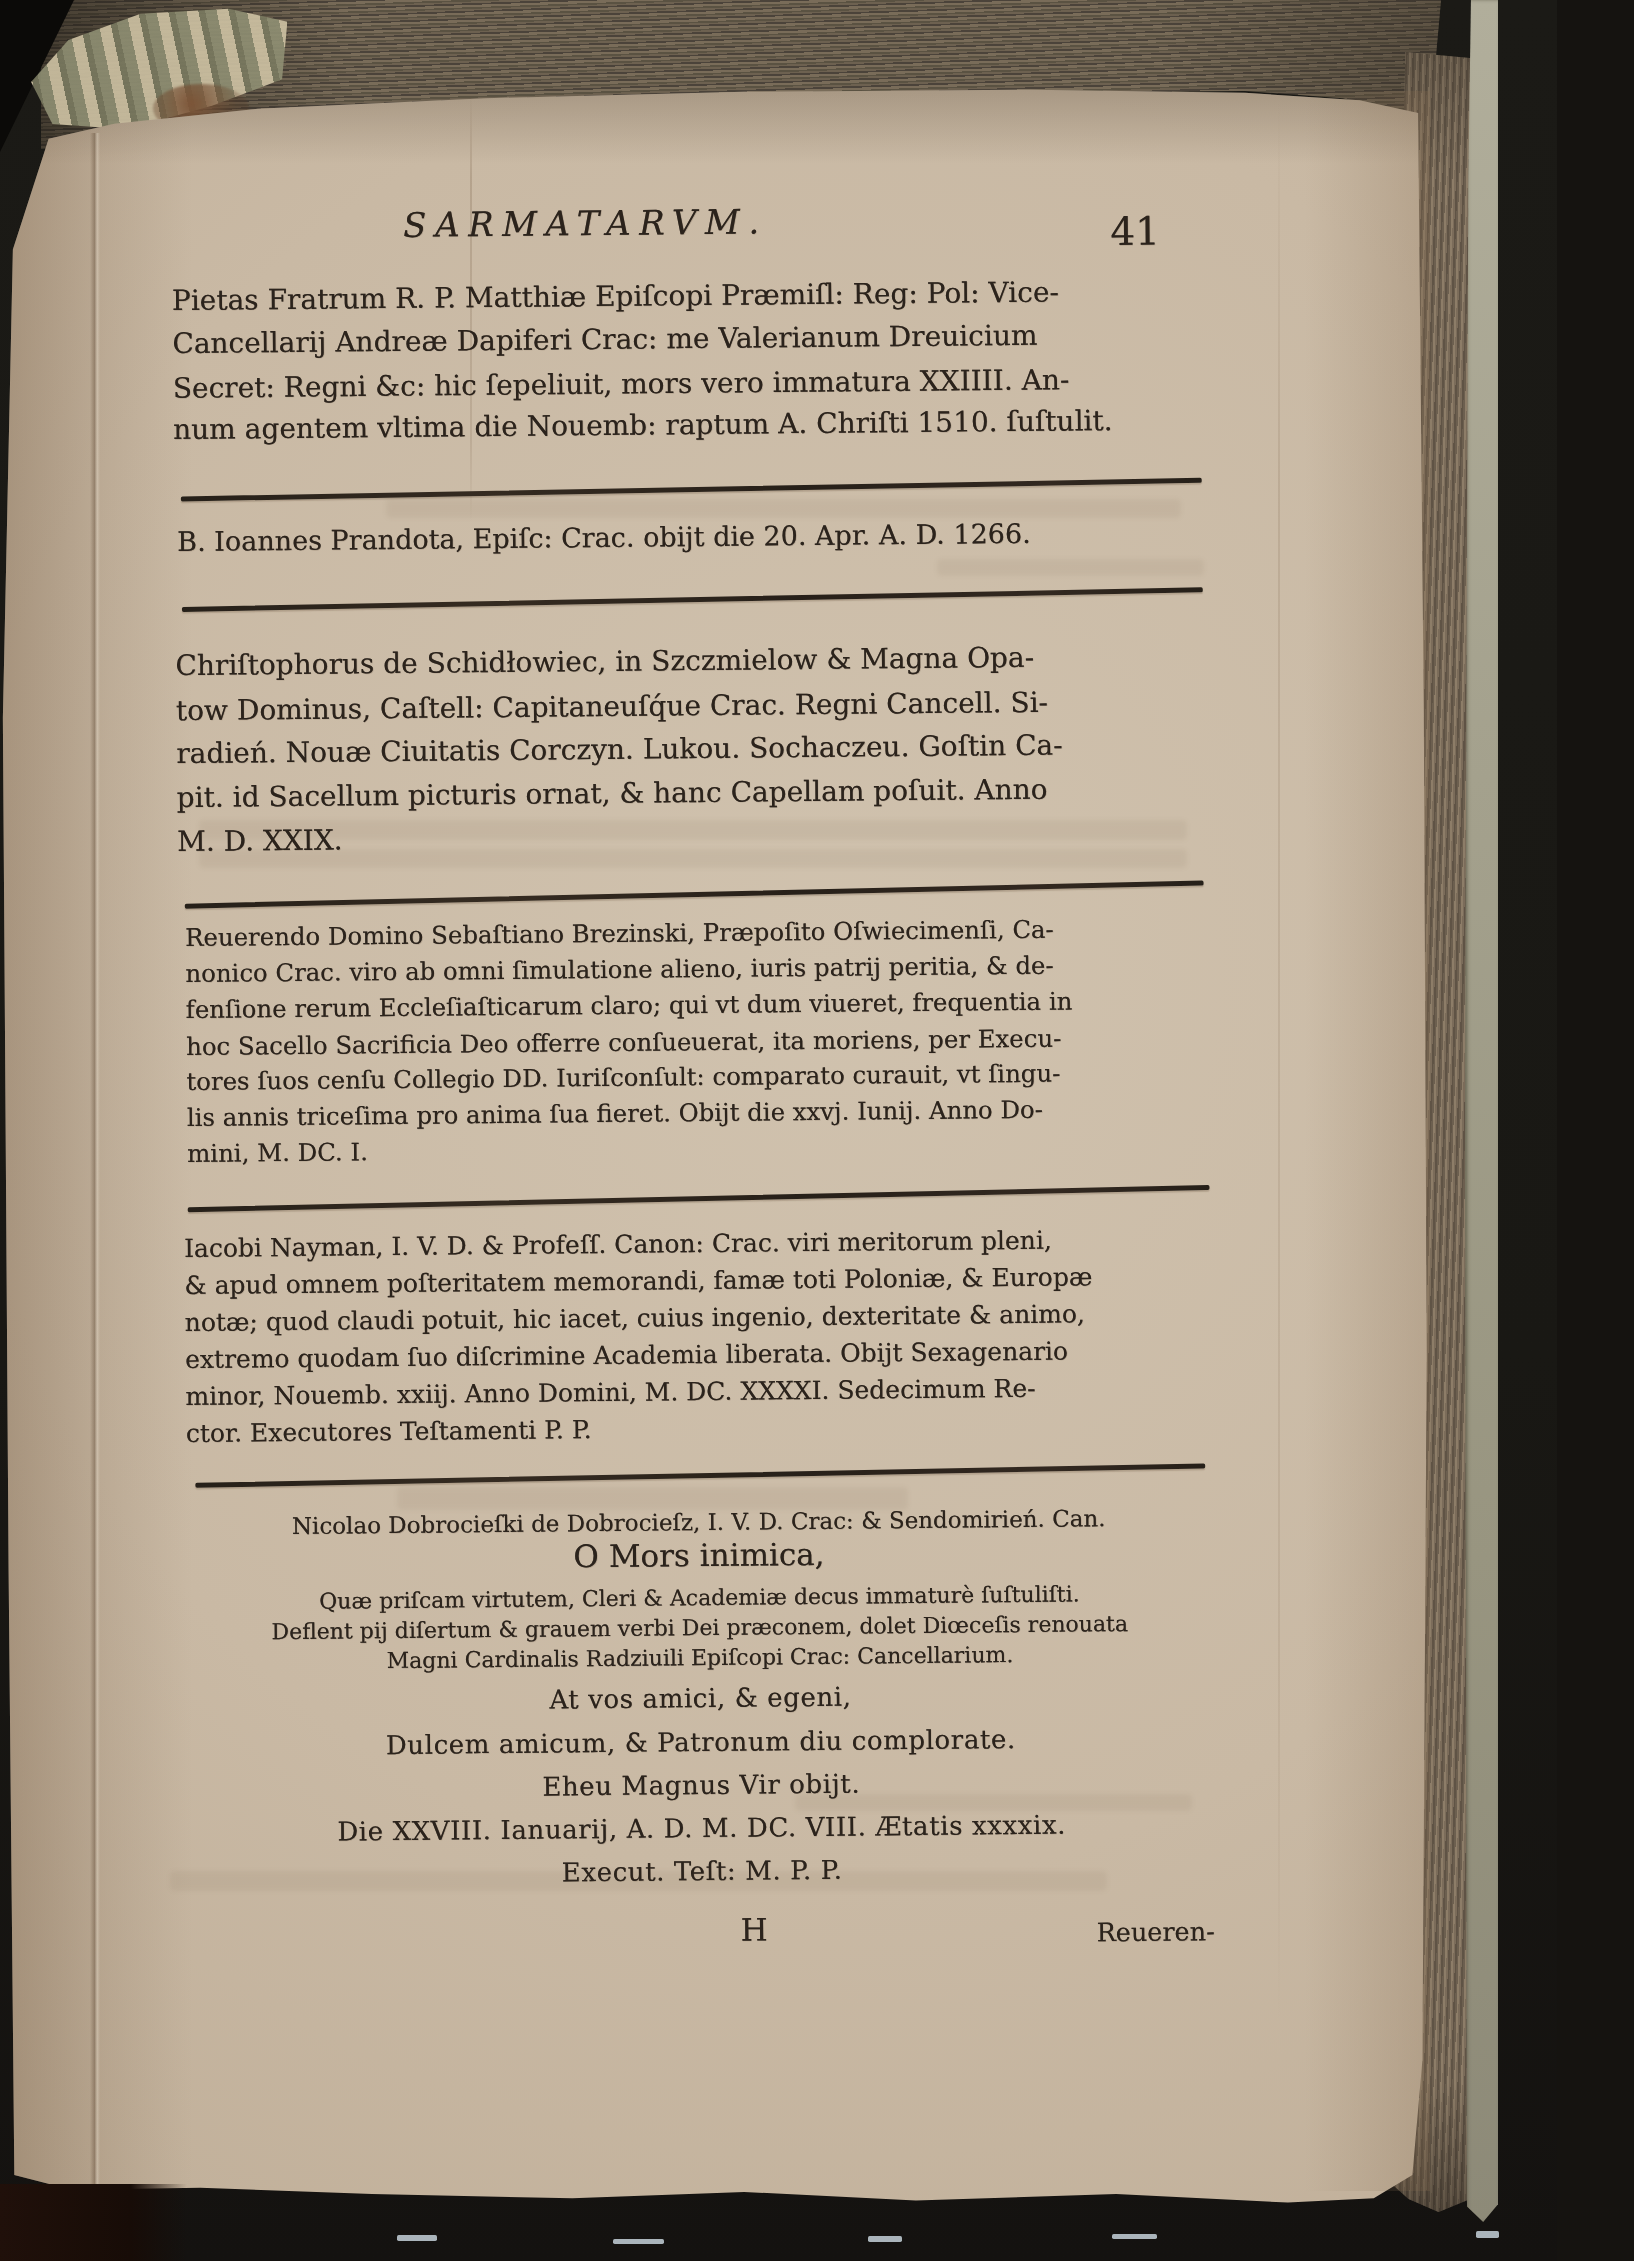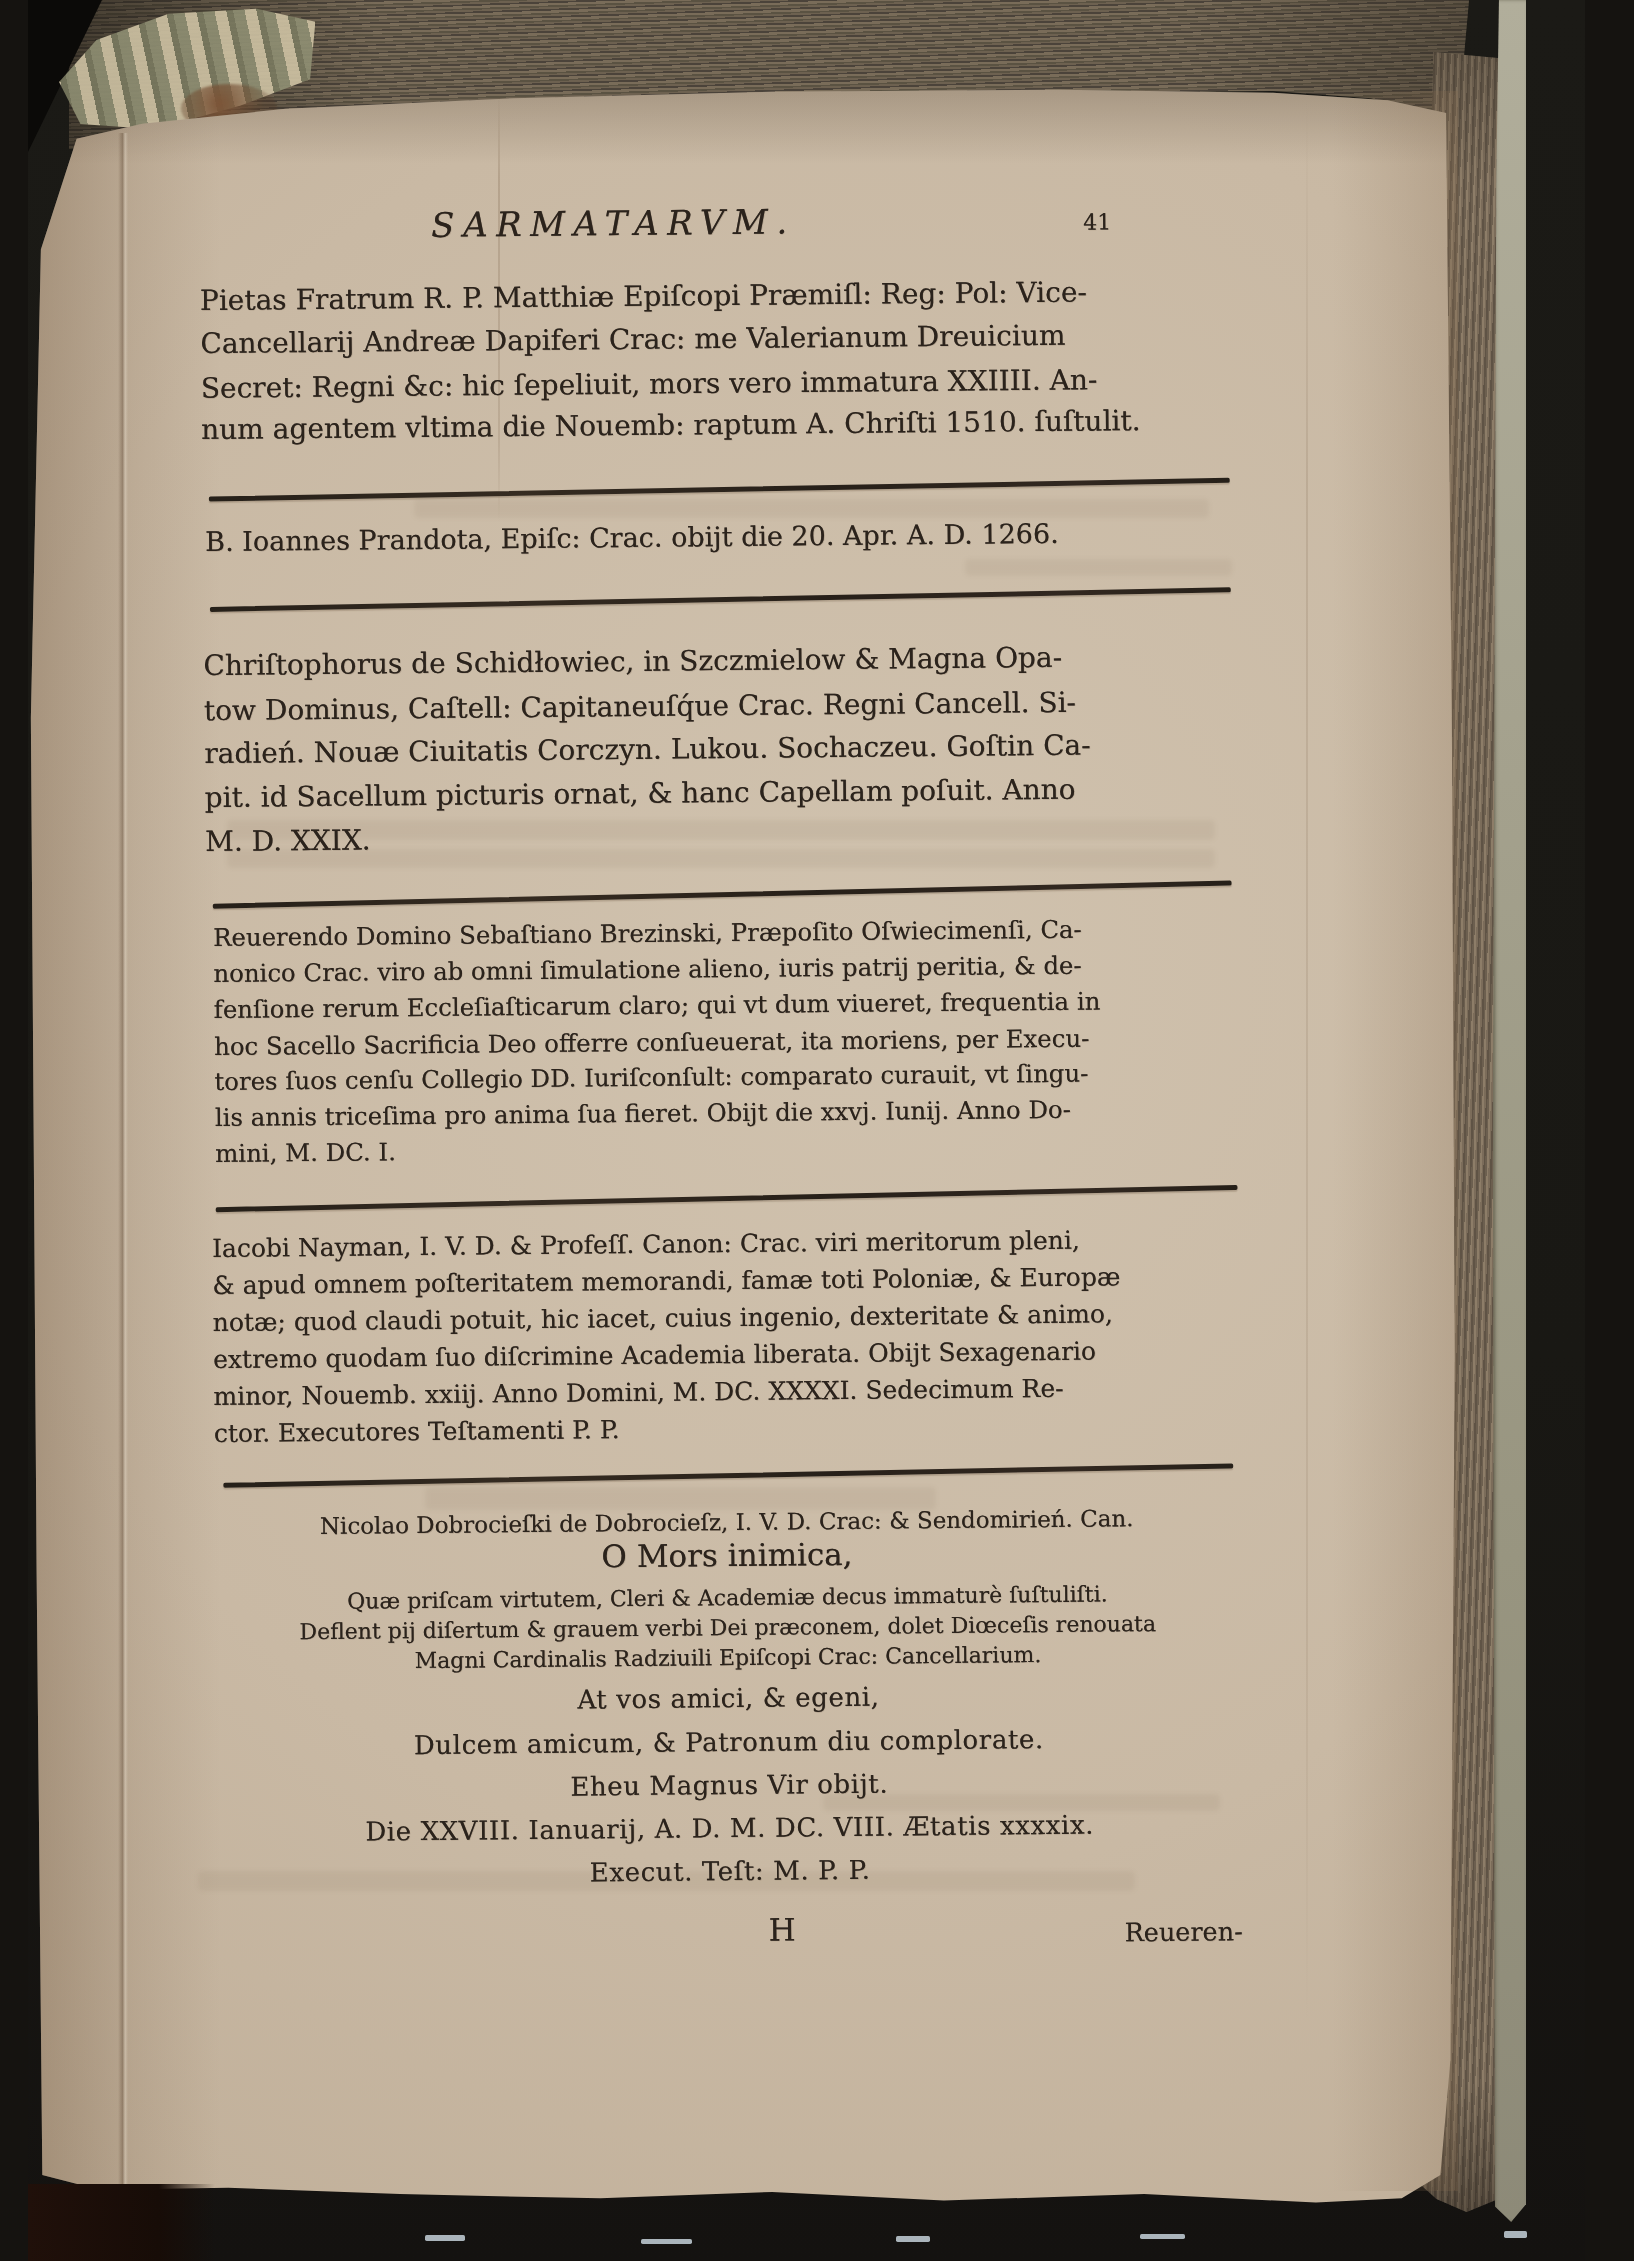--- a/index.html
+++ b/index.html
@@ -1,21 +1,20 @@
 <!DOCTYPE html>
 <html style="font-size:9px"><head>
 <meta charset="utf-8">
 <style>
   html,body{margin:0;padding:0;background:#151310;}
   #stage{
     position:relative;width:1557px;height:2261px;overflow:hidden;
     background:
       linear-gradient(180deg,#1b1a16 0%,#191814 60%,#141210 100%);
     font-family:"DejaVu Serif", serif;
-    margin-left:28px;
   }
   
   .top-edge{
     position:absolute;left:41px;top:0;width:1400px;height:149px;
     background:
       linear-gradient(90deg,rgba(28,24,18,.55) 0%,rgba(28,24,18,0) 22%,rgba(28,24,18,0) 80%,rgba(40,34,26,.35) 100%),
       repeating-linear-gradient(178deg,#5a5242 0 1.7px,#6d6150 1.7px 3.4px,#4b433a 3.4px 5.1px,#796c59 5.1px 7.4px);
     clip-path:polygon(0 0,100% 0,99.5% 52%,97.2% 78%,93% 66%,86% 61%,72% 62%,55% 63%,38% 66%,22% 74%,10% 85%,3.5% 95%,0 100%);
   }
   .fore-edge{
@@ -77,21 +76,21 @@
   .ghost{position:absolute;background:#6d5942;opacity:.08;filter:blur(2.8px);border-radius:4.5px;}
   
   .maroon{position:absolute;left:0;top:2184px;width:187px;height:77px;
     background:linear-gradient(90deg,#20100a,#170c07 70%,rgba(23,12,7,0));}
   .speck{position:absolute;background:#dcebf4;opacity:.75;filter:blur(0.6px);border-radius:1.7px;}
   
   .text-rot{position:absolute;left:0;top:0;width:100%;height:100%;transform:rotate(-0.55deg);transform-origin:709px 1135px;}
   .ink{position:absolute;color:#2b231c;text-shadow:0 0 0.6px rgba(44,36,29,.55),0.6px 0.6px 0 rgba(70,52,34,.18);}
   .line{white-space:nowrap;}
   .running-head{left:412px;top:202px;font-size:34px;font-style:italic;letter-spacing:8.5px;word-spacing:3.4px;}
-  .folio{left:1064px;top:213px;font-size:22px;}
+  .folio{left:1119px;top:213px;font-size:39px;}
   .p1{left:180px;top:274px;font-size:28px;line-height:43px;}
   .p2{left:183px;top:521px;font-size:27px;}
   .p3{left:180px;top:639px;font-size:28px;line-height:44px;}
   .p4{left:187px;top:915px;font-size:24.4px;line-height:36px;}
   .p5{left:183px;top:1225px;font-size:25px;line-height:37px;}
   .p1 .line:nth-child(3){transform:translateY(1.7px);}
   .p3 .line:nth-child(2){transform:translateY(1.1px);}
   .p4 .line:nth-child(4){transform:translateY(1.1px);}
   .rule{position:absolute;height:5.1px;border-radius:1.7px;
     background:linear-gradient(90deg,#262019,#352b21 30%,#272019 60%,#322820 85%,#262019);

